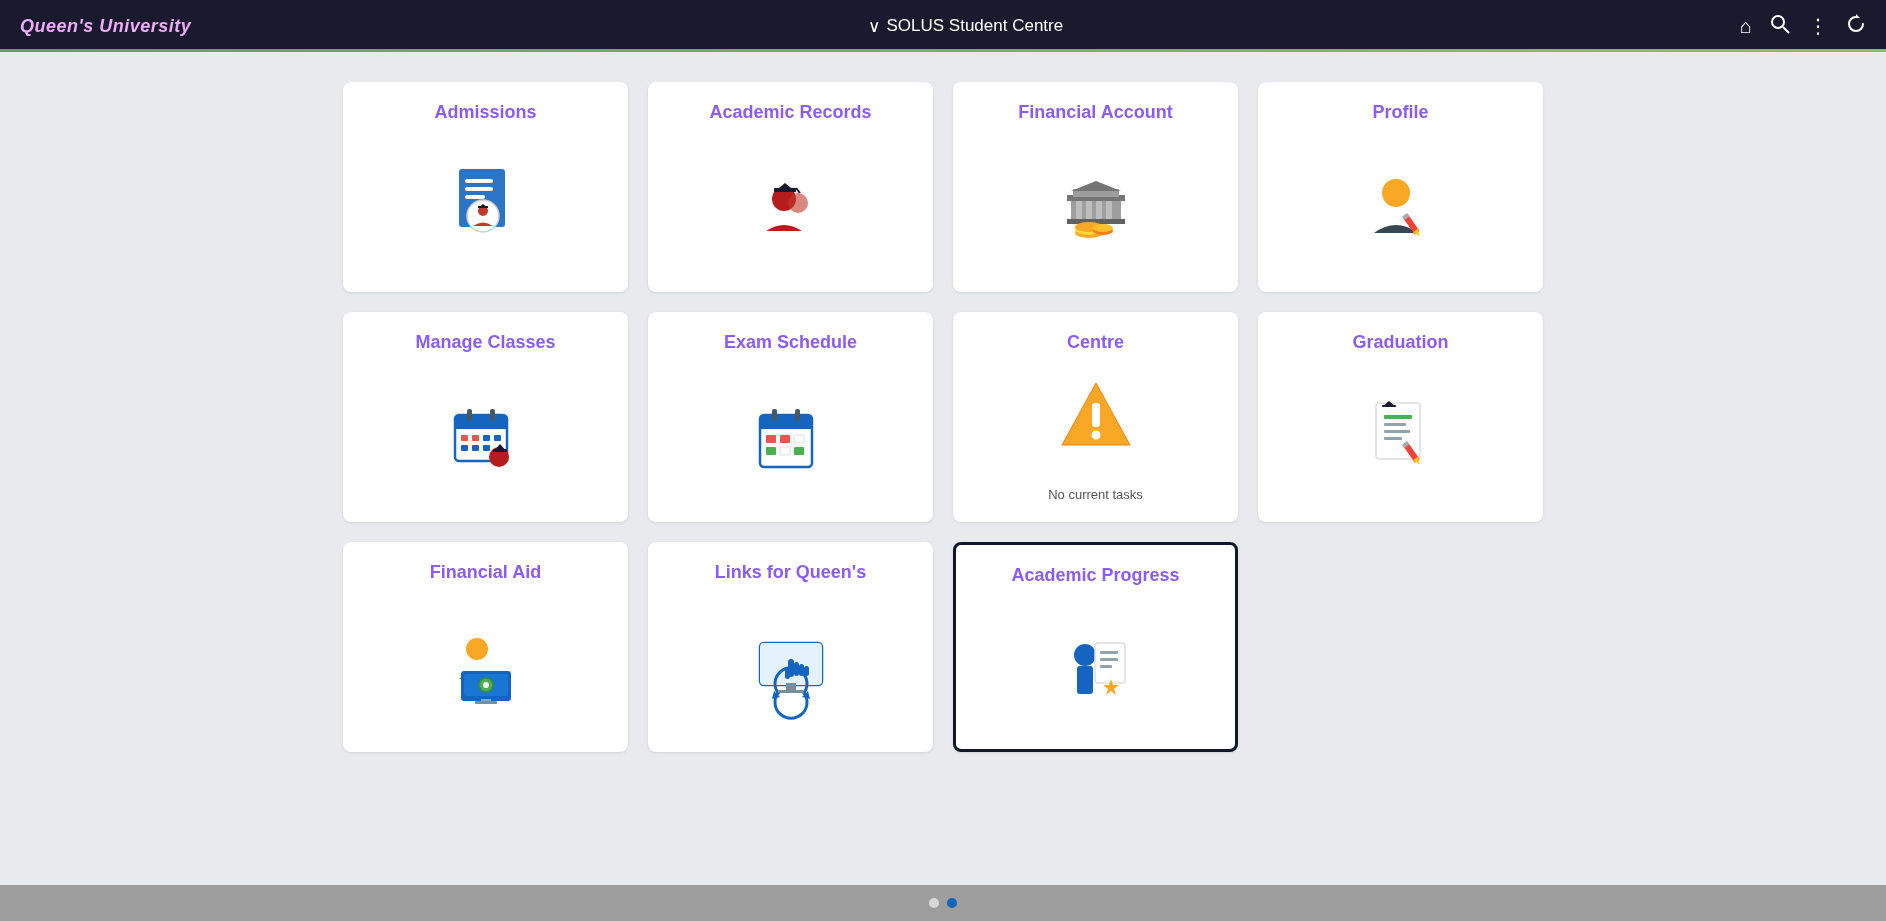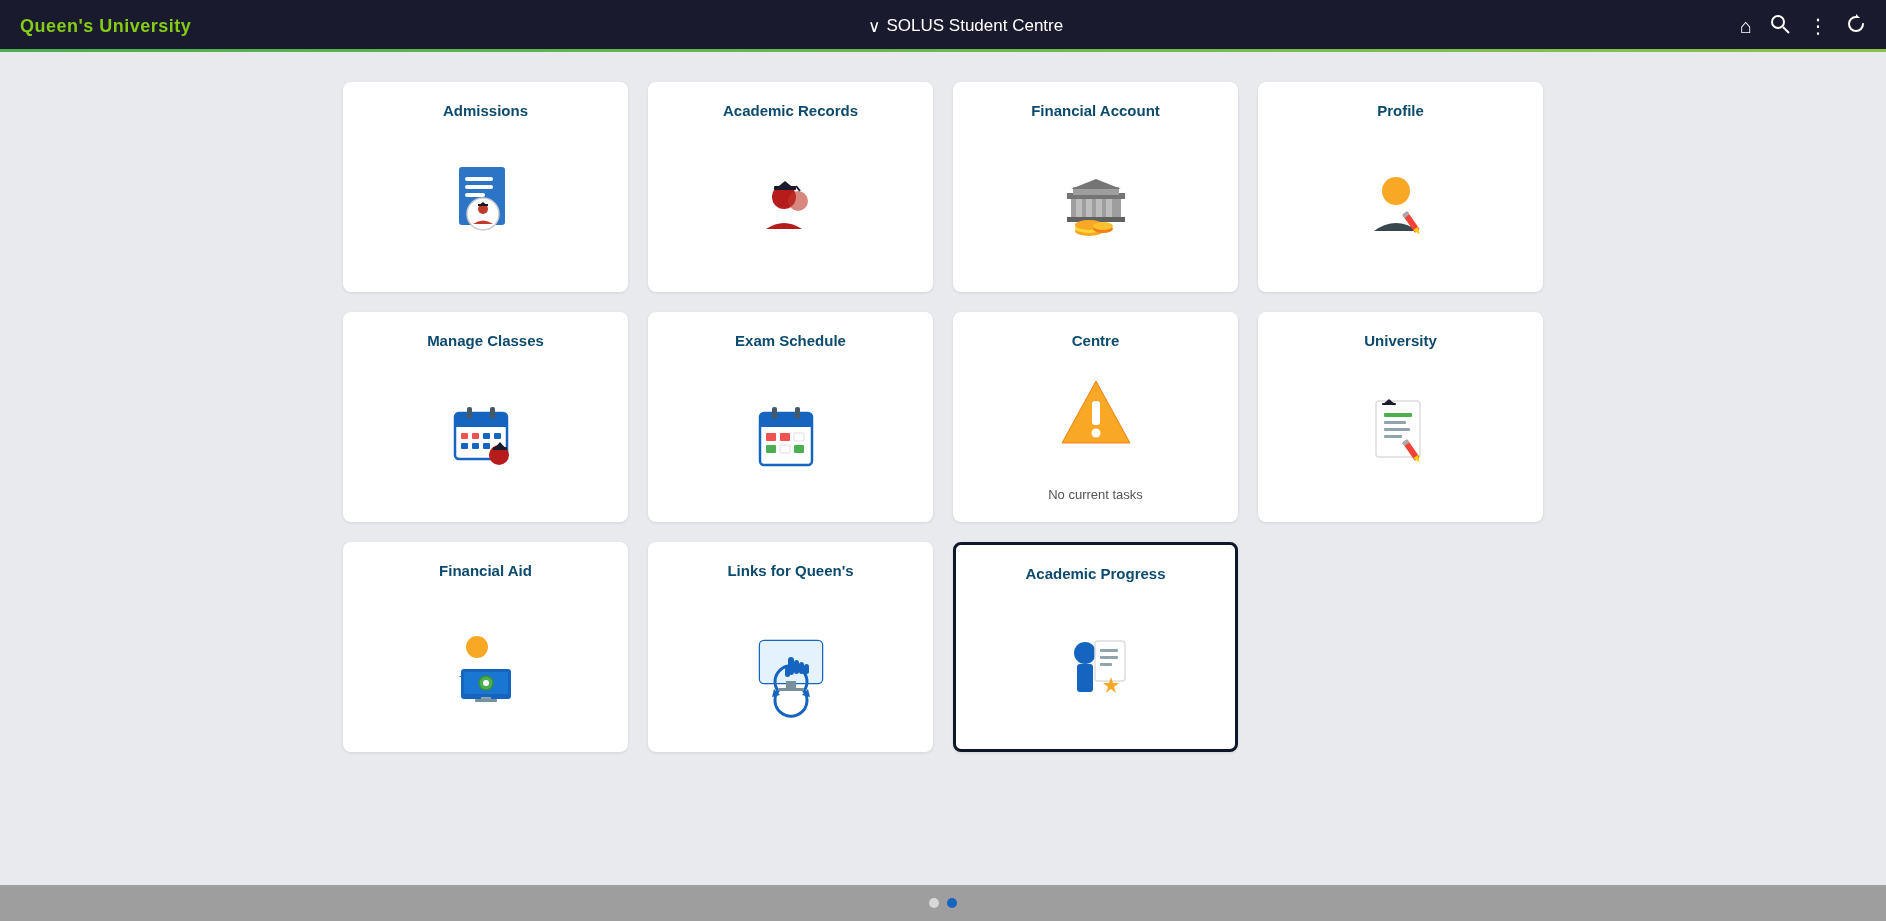--- a/index.html
+++ b/index.html
@@ -16,22 +16,23 @@
       position: relative;
     }
     .header::after {
       content: '';
       position: absolute;
       bottom: 0; left: 0; right: 0;
       height: 3px;
       background: linear-gradient(to right, #4caf50, #8bc34a);
     }
     .header-logo {
-      color: #84cc16;
+      color: #f0abfc;
       font-size: 18px;
+      font-style: italic;
       font-weight: bold;
       letter-spacing: 0.5px;
     }
     .header-title {
       color: white;
       font-size: 17px;
       display: flex;
       align-items: center;
       gap: 6px;
     }
@@ -72,22 +73,22 @@
       align-items: center;
       cursor: pointer;
       box-shadow: 0 1px 3px rgba(0,0,0,0.1);
       min-height: 210px;
       position: relative;
     }
     .card.highlighted {
       border: 3px solid #0f172a;
     }
     .card-title {
-      color: #0c4a6e;
-      font-size: 15px;
+      color: #8b5cf6;
+      font-size: 18px;
       font-weight: bold;
       text-align: center;
       margin-bottom: 16px;
     }
     .card-icon {
       flex: 1;
       display: flex;
       align-items: center;
       justify-content: center;
     }
@@ -287,21 +288,21 @@
           <polygon points="40,4 6,66 74,66" fill="#f9a825" stroke="#f57f17" stroke-width="1"></polygon>
 
           <rect x="36" y="24" width="8" height="24" rx="3" fill="white"></rect>
           <circle cx="40" cy="56" r="4.5" fill="white"></circle>
         </svg>
       </div>
       <div class="card-note">No current tasks</div>
     </div>
 
     <div class="card">
-      <div class="card-title">University</div>
+      <div class="card-title">Graduation</div>
       <div class="card-icon">
         <svg width="90" height="90" viewBox="0 0 90 90">
 
           <rect x="20" y="12" width="44" height="56" rx="3" fill="white" stroke="#ddd" stroke-width="1.5"></rect>
 
           <rect x="28" y="24" width="28" height="4" rx="1" fill="#4caf50"></rect>
           <rect x="28" y="32" width="22" height="3" rx="1" fill="#90a4ae"></rect>
           <rect x="28" y="39" width="26" height="3" rx="1" fill="#90a4ae"></rect>
           <rect x="28" y="46" width="18" height="3" rx="1" fill="#90a4ae"></rect>
 

